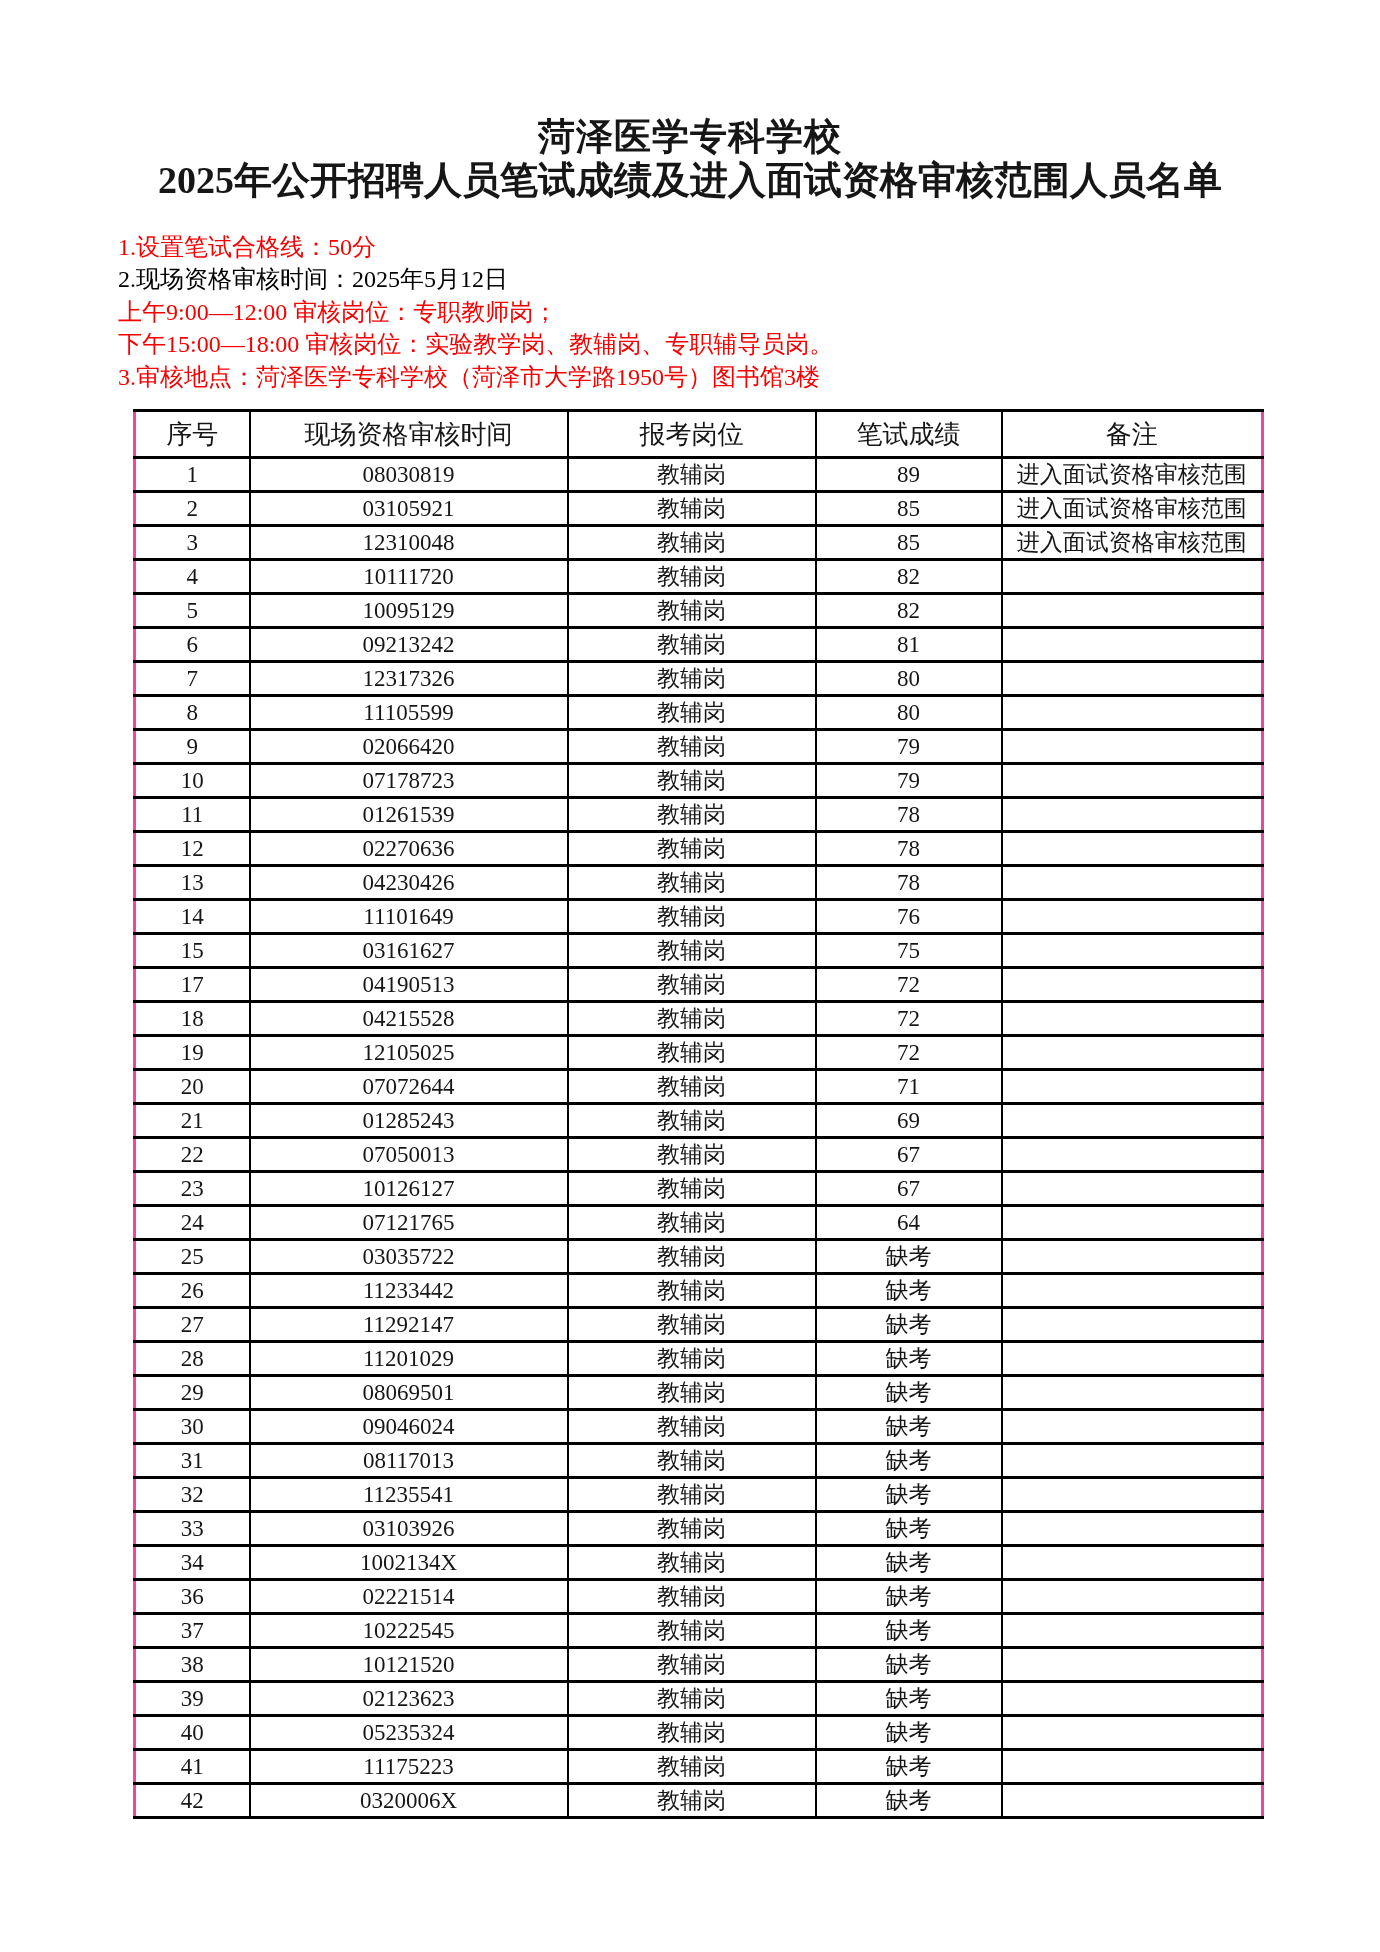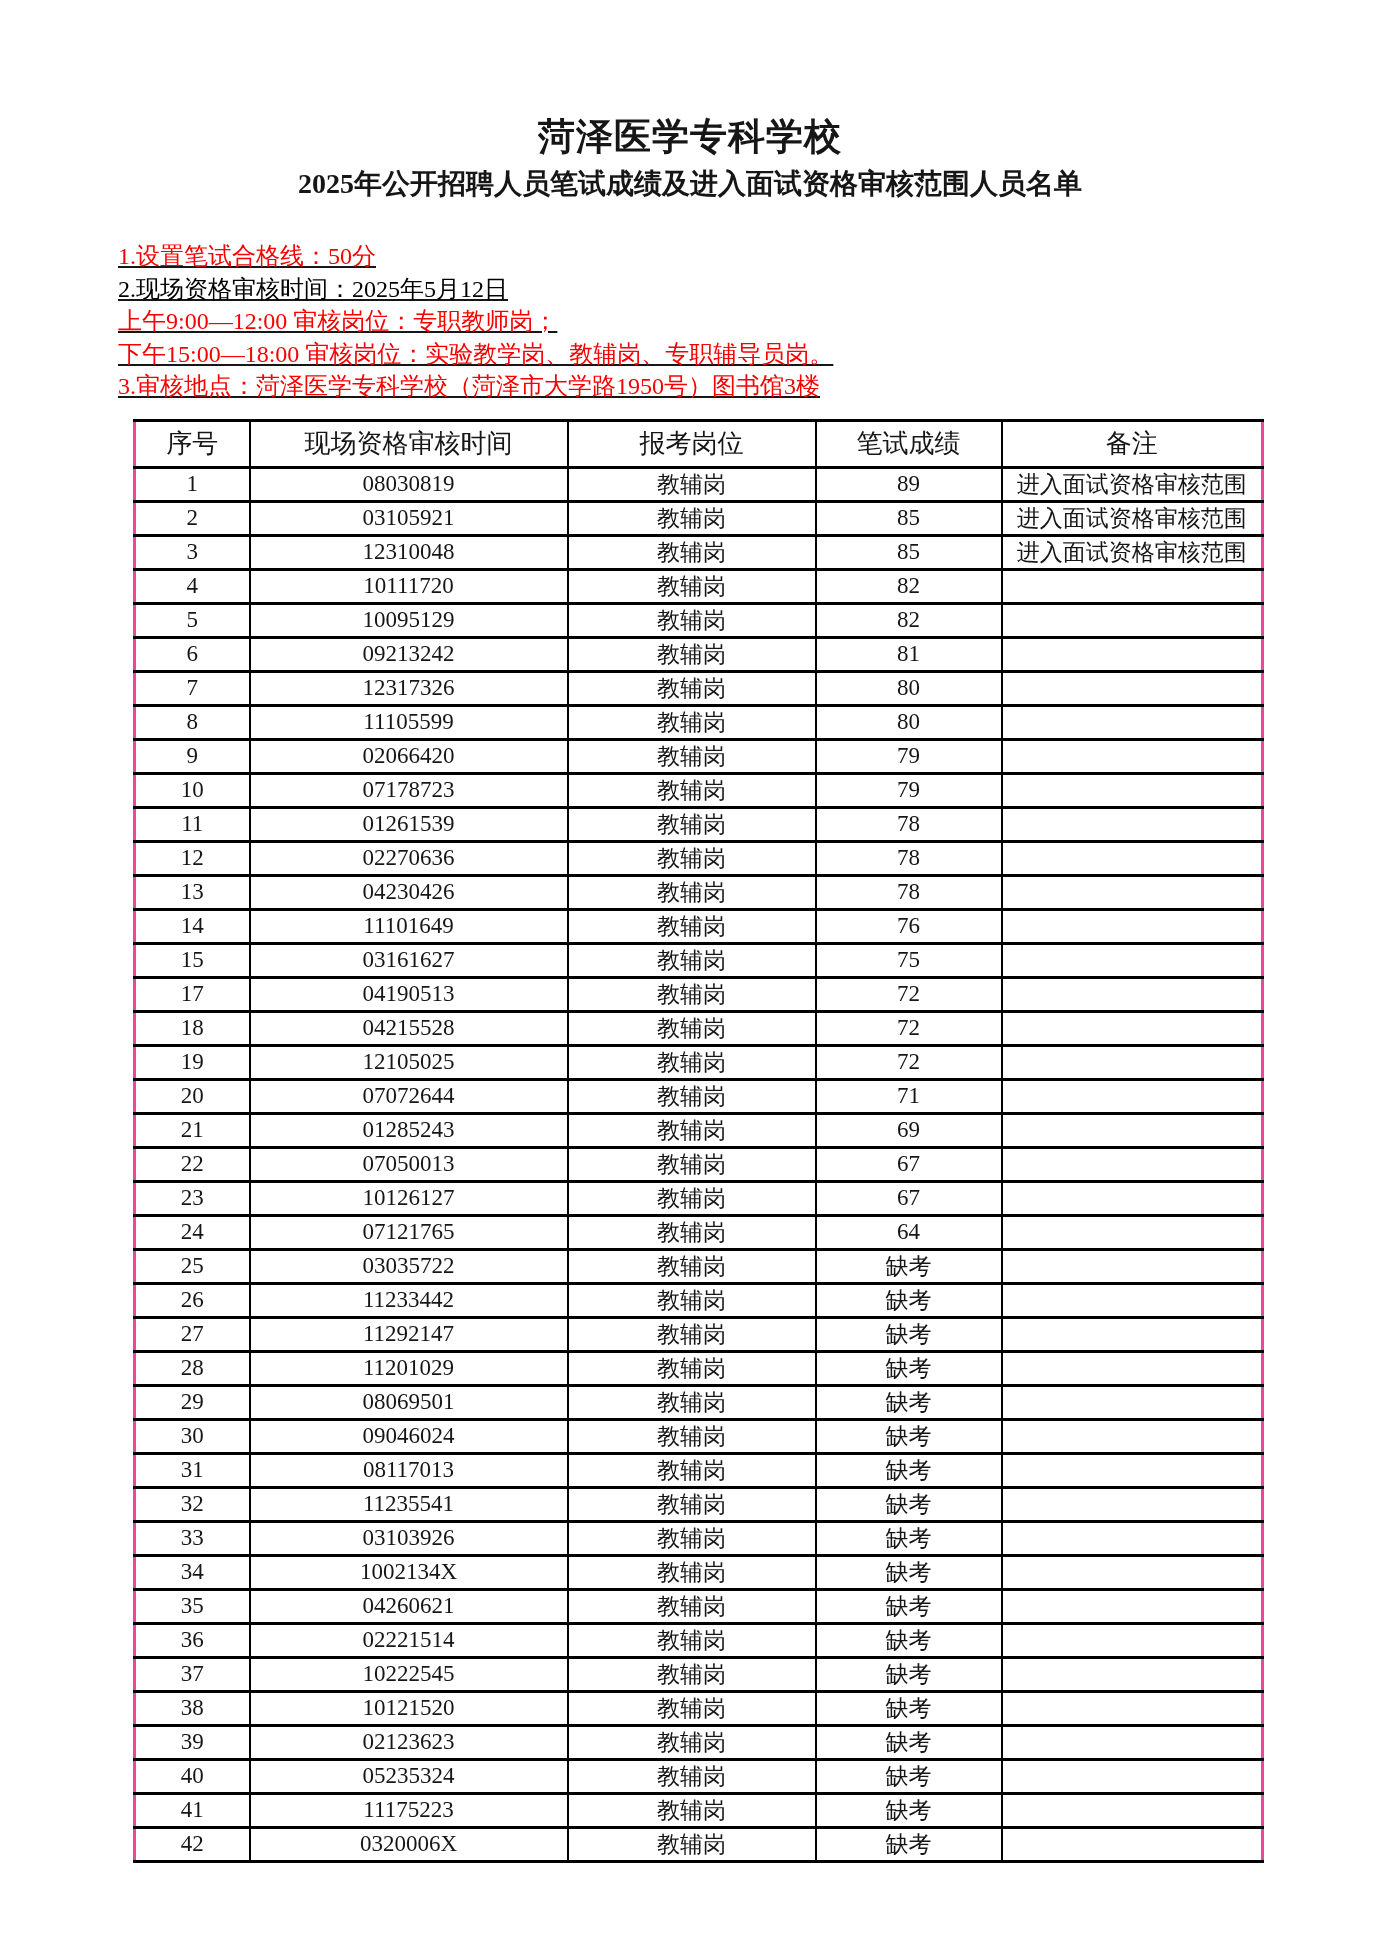--- a/index.html
+++ b/index.html
@@ -21,29 +21,28 @@
     text-align: center;
   }
   .doc-title {
     margin: 0;
     font-size: 37px;
     line-height: 1.05;
     font-weight: bold;
     letter-spacing: 1px;
   }
   .doc-subtitle {
-    margin: 12px 0 0 0;
-    font-size: 28px;
+    margin: 4px 0 0 0;
+    font-size: 38px;
     line-height: 1.05;
     font-weight: bold;
     letter-spacing: 0px;
   }
   .notes {
-    margin: 42px 0 0 118px;
-    text-decoration: underline;
+    margin: 30px 0 0 118px;
   }
   .notes p {
     margin: 0;
     font-size: 24px;
     line-height: 32.5px;
     font-weight: normal;
     white-space: pre;
   }
   table.results-table {
     border-collapse: collapse;
@@ -336,27 +335,20 @@
           <td></td>
         </tr>
         <tr>
           <td>34</td>
           <td>1002134X</td>
           <td>教辅岗</td>
           <td>缺考</td>
           <td></td>
         </tr>
         <tr>
-          <td>35</td>
-          <td>04260621</td>
-          <td>教辅岗</td>
-          <td>缺考</td>
-          <td></td>
-        </tr>
-        <tr>
           <td>36</td>
           <td>02221514</td>
           <td>教辅岗</td>
           <td>缺考</td>
           <td></td>
         </tr>
         <tr>
           <td>37</td>
           <td>10222545</td>
           <td>教辅岗</td>

